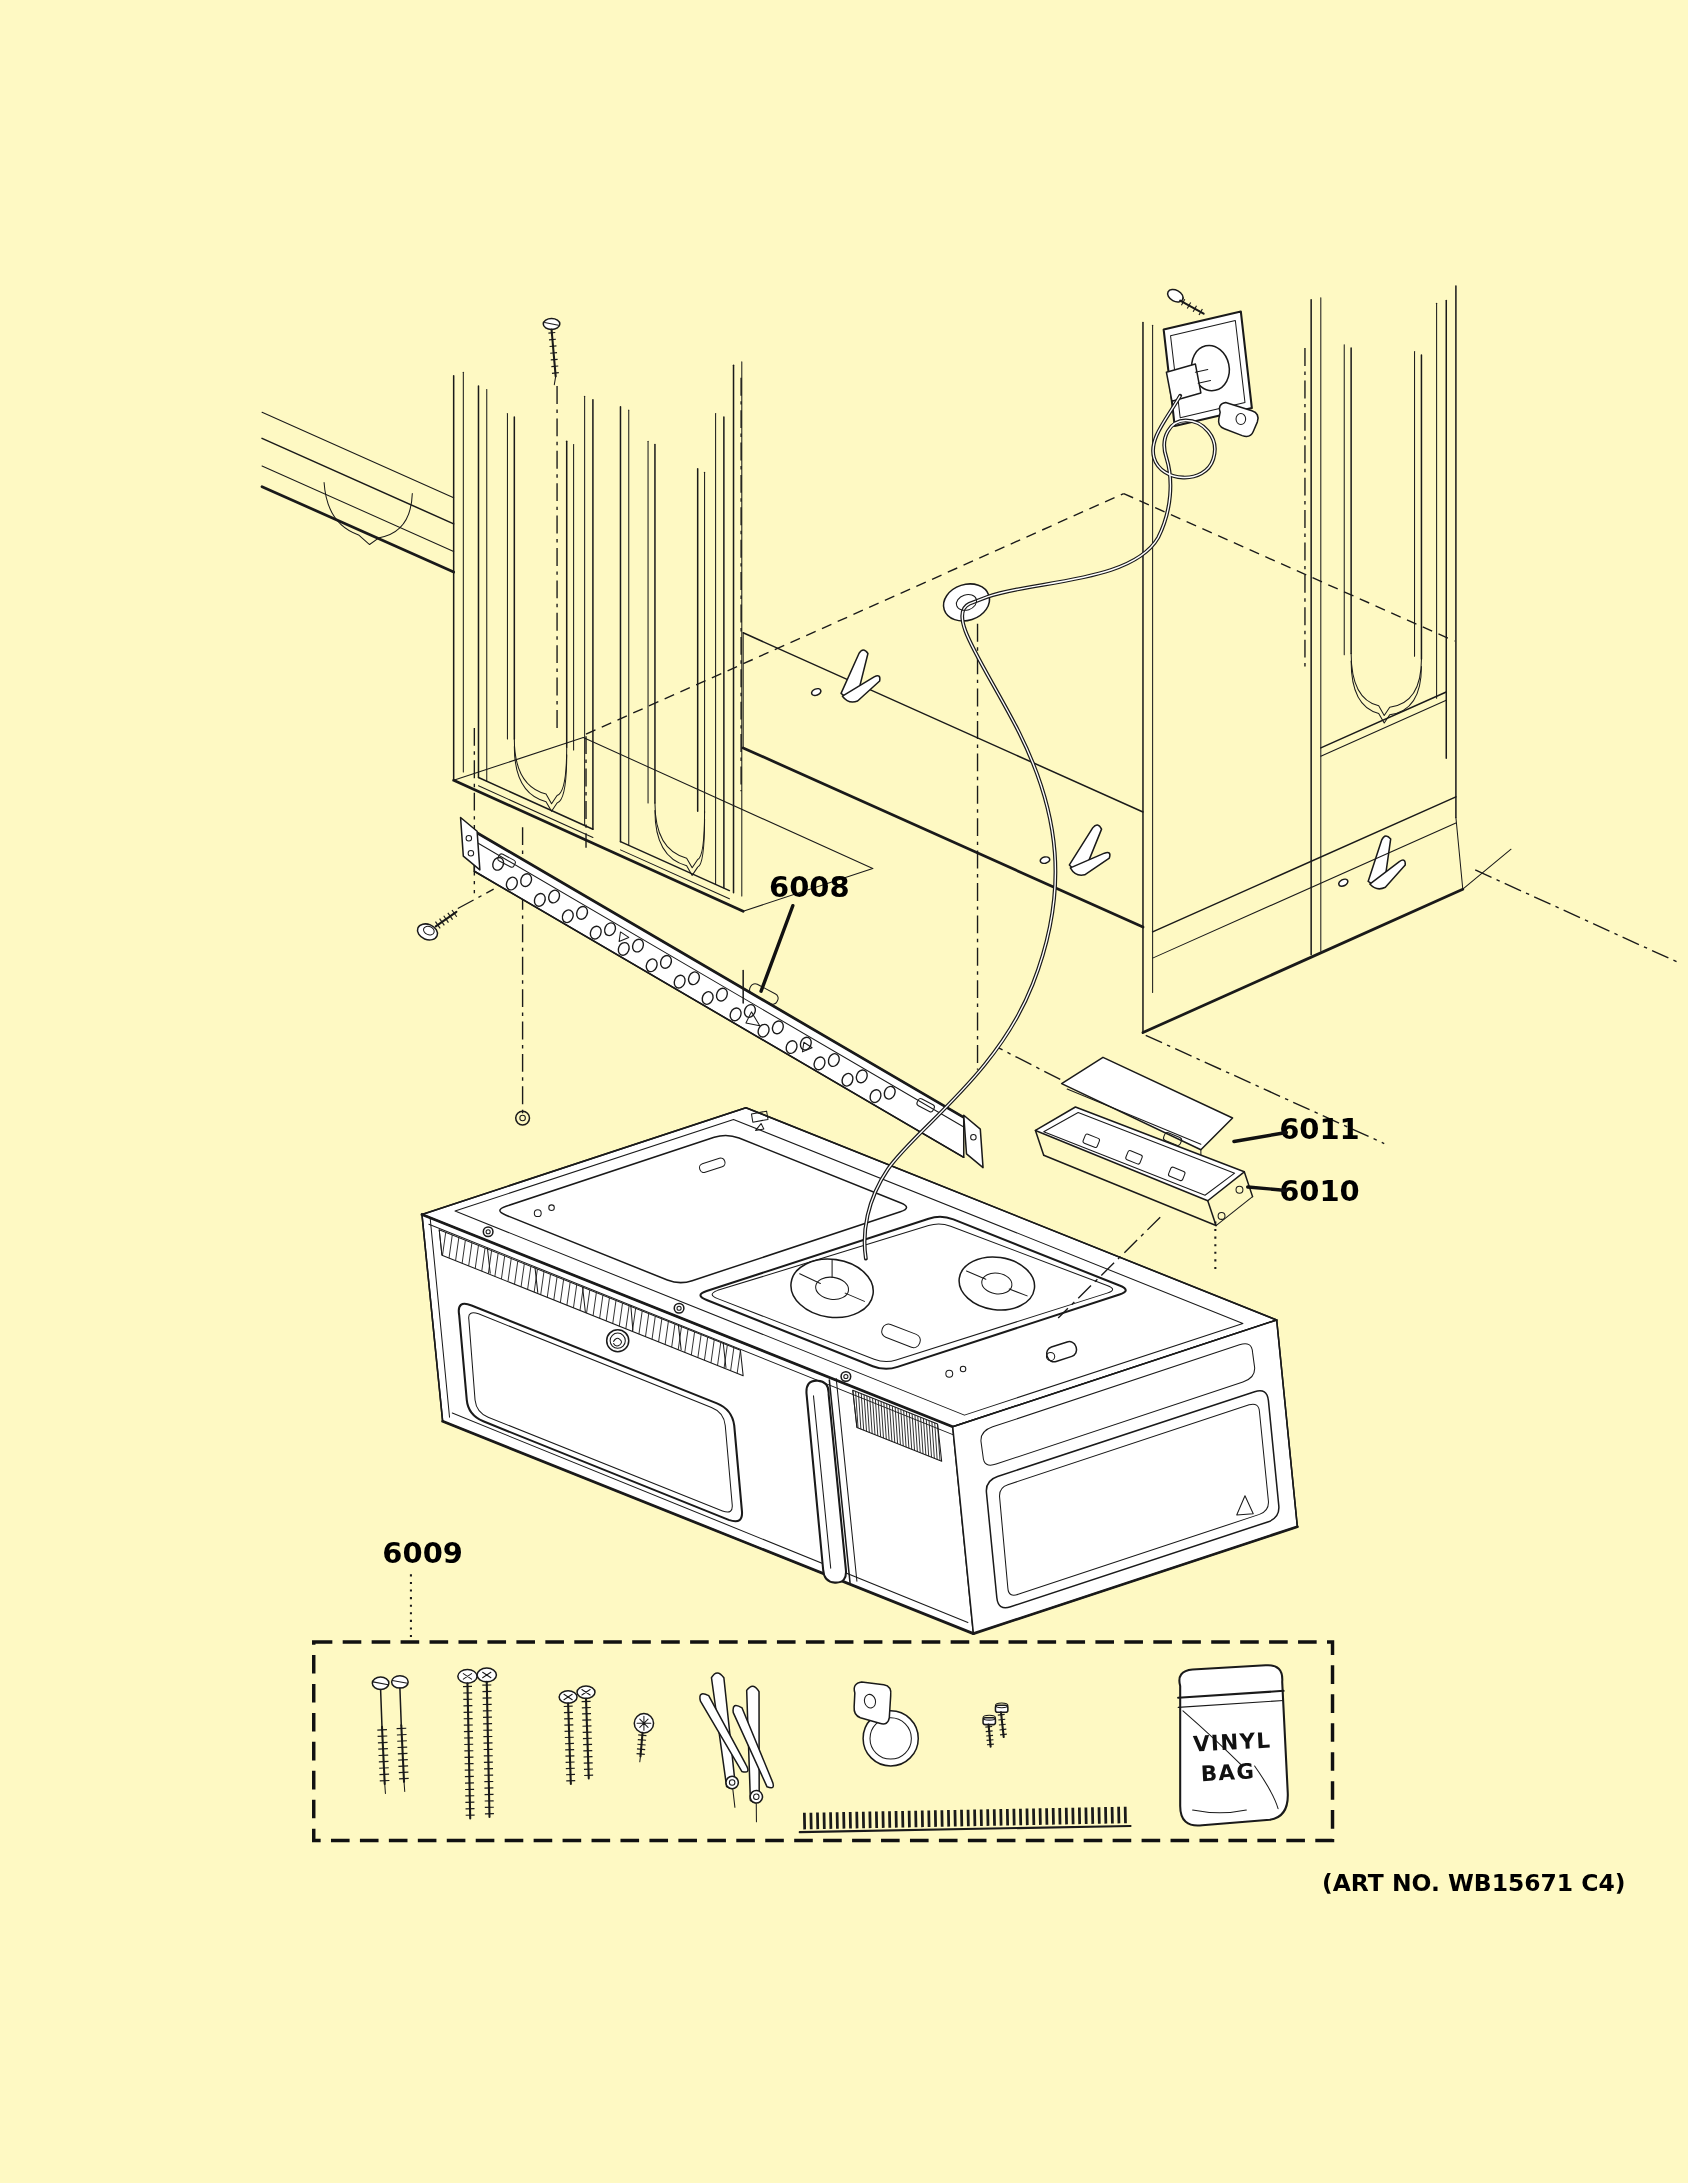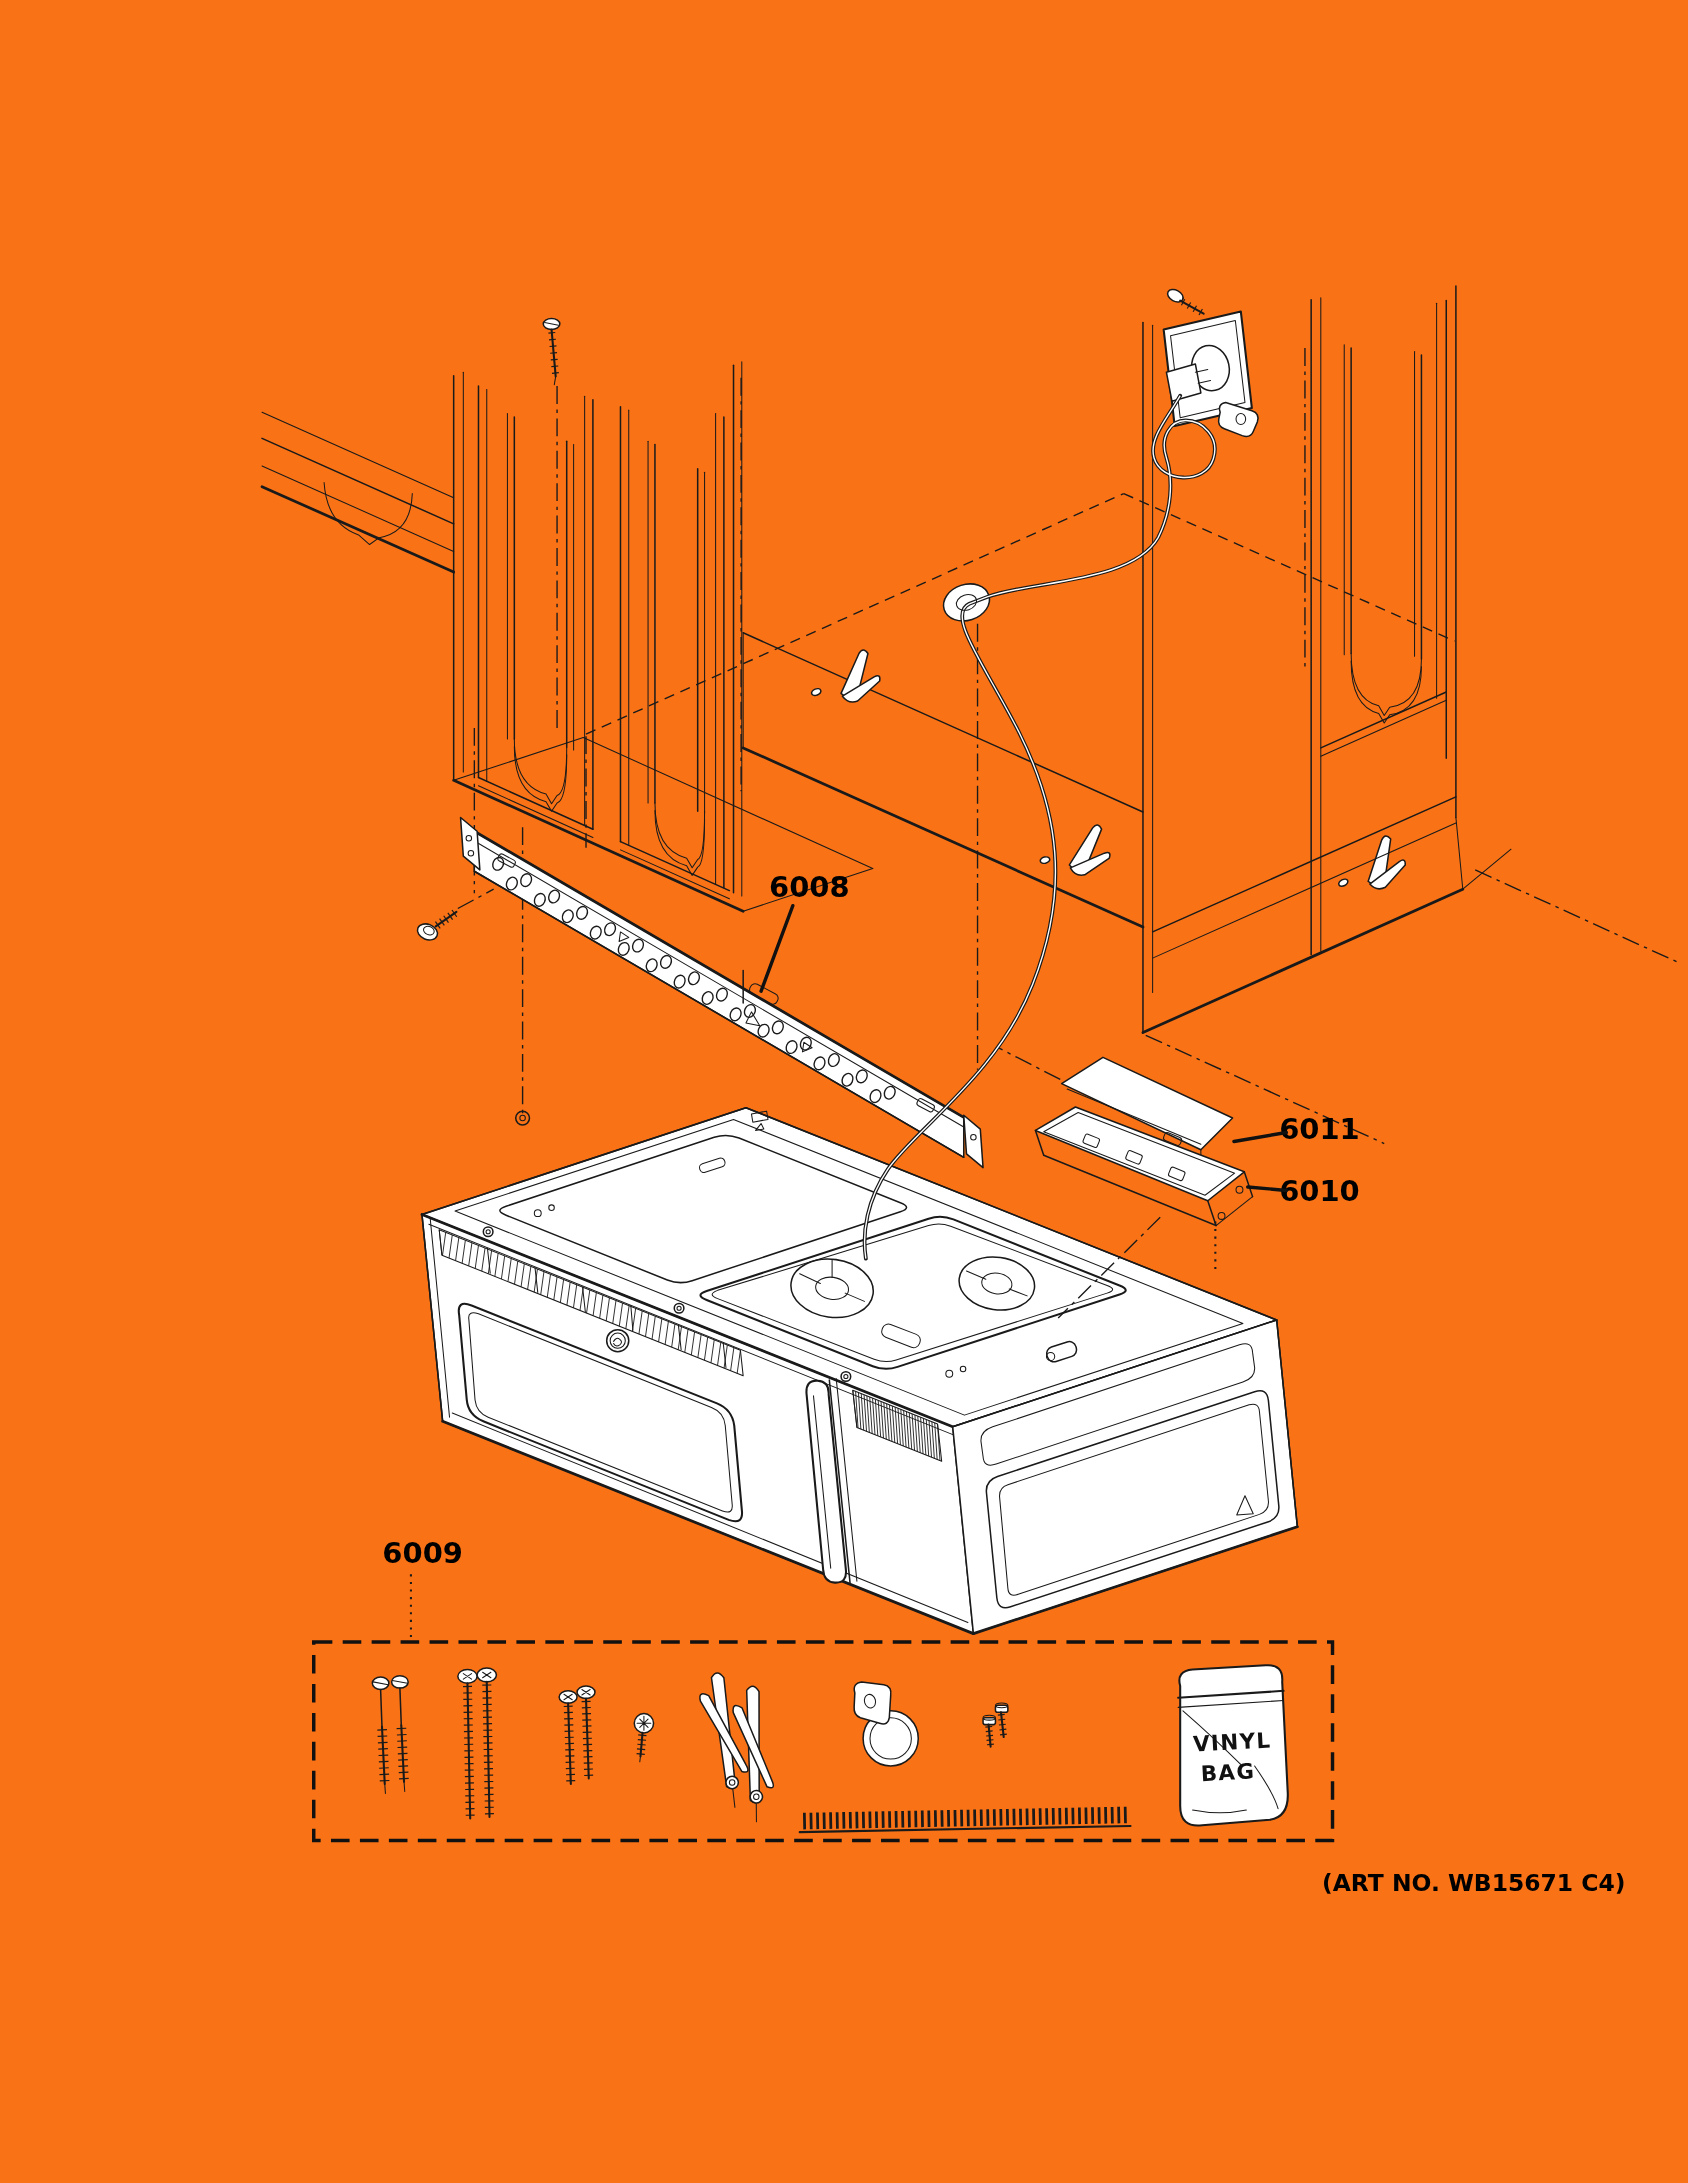--- a/index.html
+++ b/index.html
@@ -1,16 +1,16 @@
 <!DOCTYPE html>
 <html style="font-size:11px"><head>
 <meta charset="utf-8">
 <style>
   html,body{margin:0;padding:0;background:#ffffff;}
-  .stage{position:relative;width:1689px;height:2183px;background:#f97316;font-family:"DejaVu Sans",sans-serif;}
+  .stage{position:relative;width:1689px;height:2183px;background:#fef9c3;font-family:"DejaVu Sans",sans-serif;}
   svg{display:block;width:1689px;height:2183px;}
   .ln{fill:none;stroke:#1a1a1a;stroke-width:2.2;stroke-linecap:round;stroke-linejoin:round;}
   .thk{stroke-width:4;}
   .md{stroke-width:3;}
   .thn{stroke-width:1.5;}
   .wf{fill:#ffffff;stroke:#1a1a1a;stroke-width:2.2;stroke-linejoin:round;}
   .wfm{fill:#ffffff;stroke:#1a1a1a;stroke-width:3;stroke-linejoin:round;}
   .dd{fill:none;stroke:#1a1a1a;stroke-width:2;stroke-dasharray:26 8 5 8;}
   .ds{fill:none;stroke:#1a1a1a;stroke-width:2;stroke-dasharray:15 10;}
   .dot{fill:none;stroke:#1a1a1a;stroke-width:3;stroke-dasharray:3 8;}

